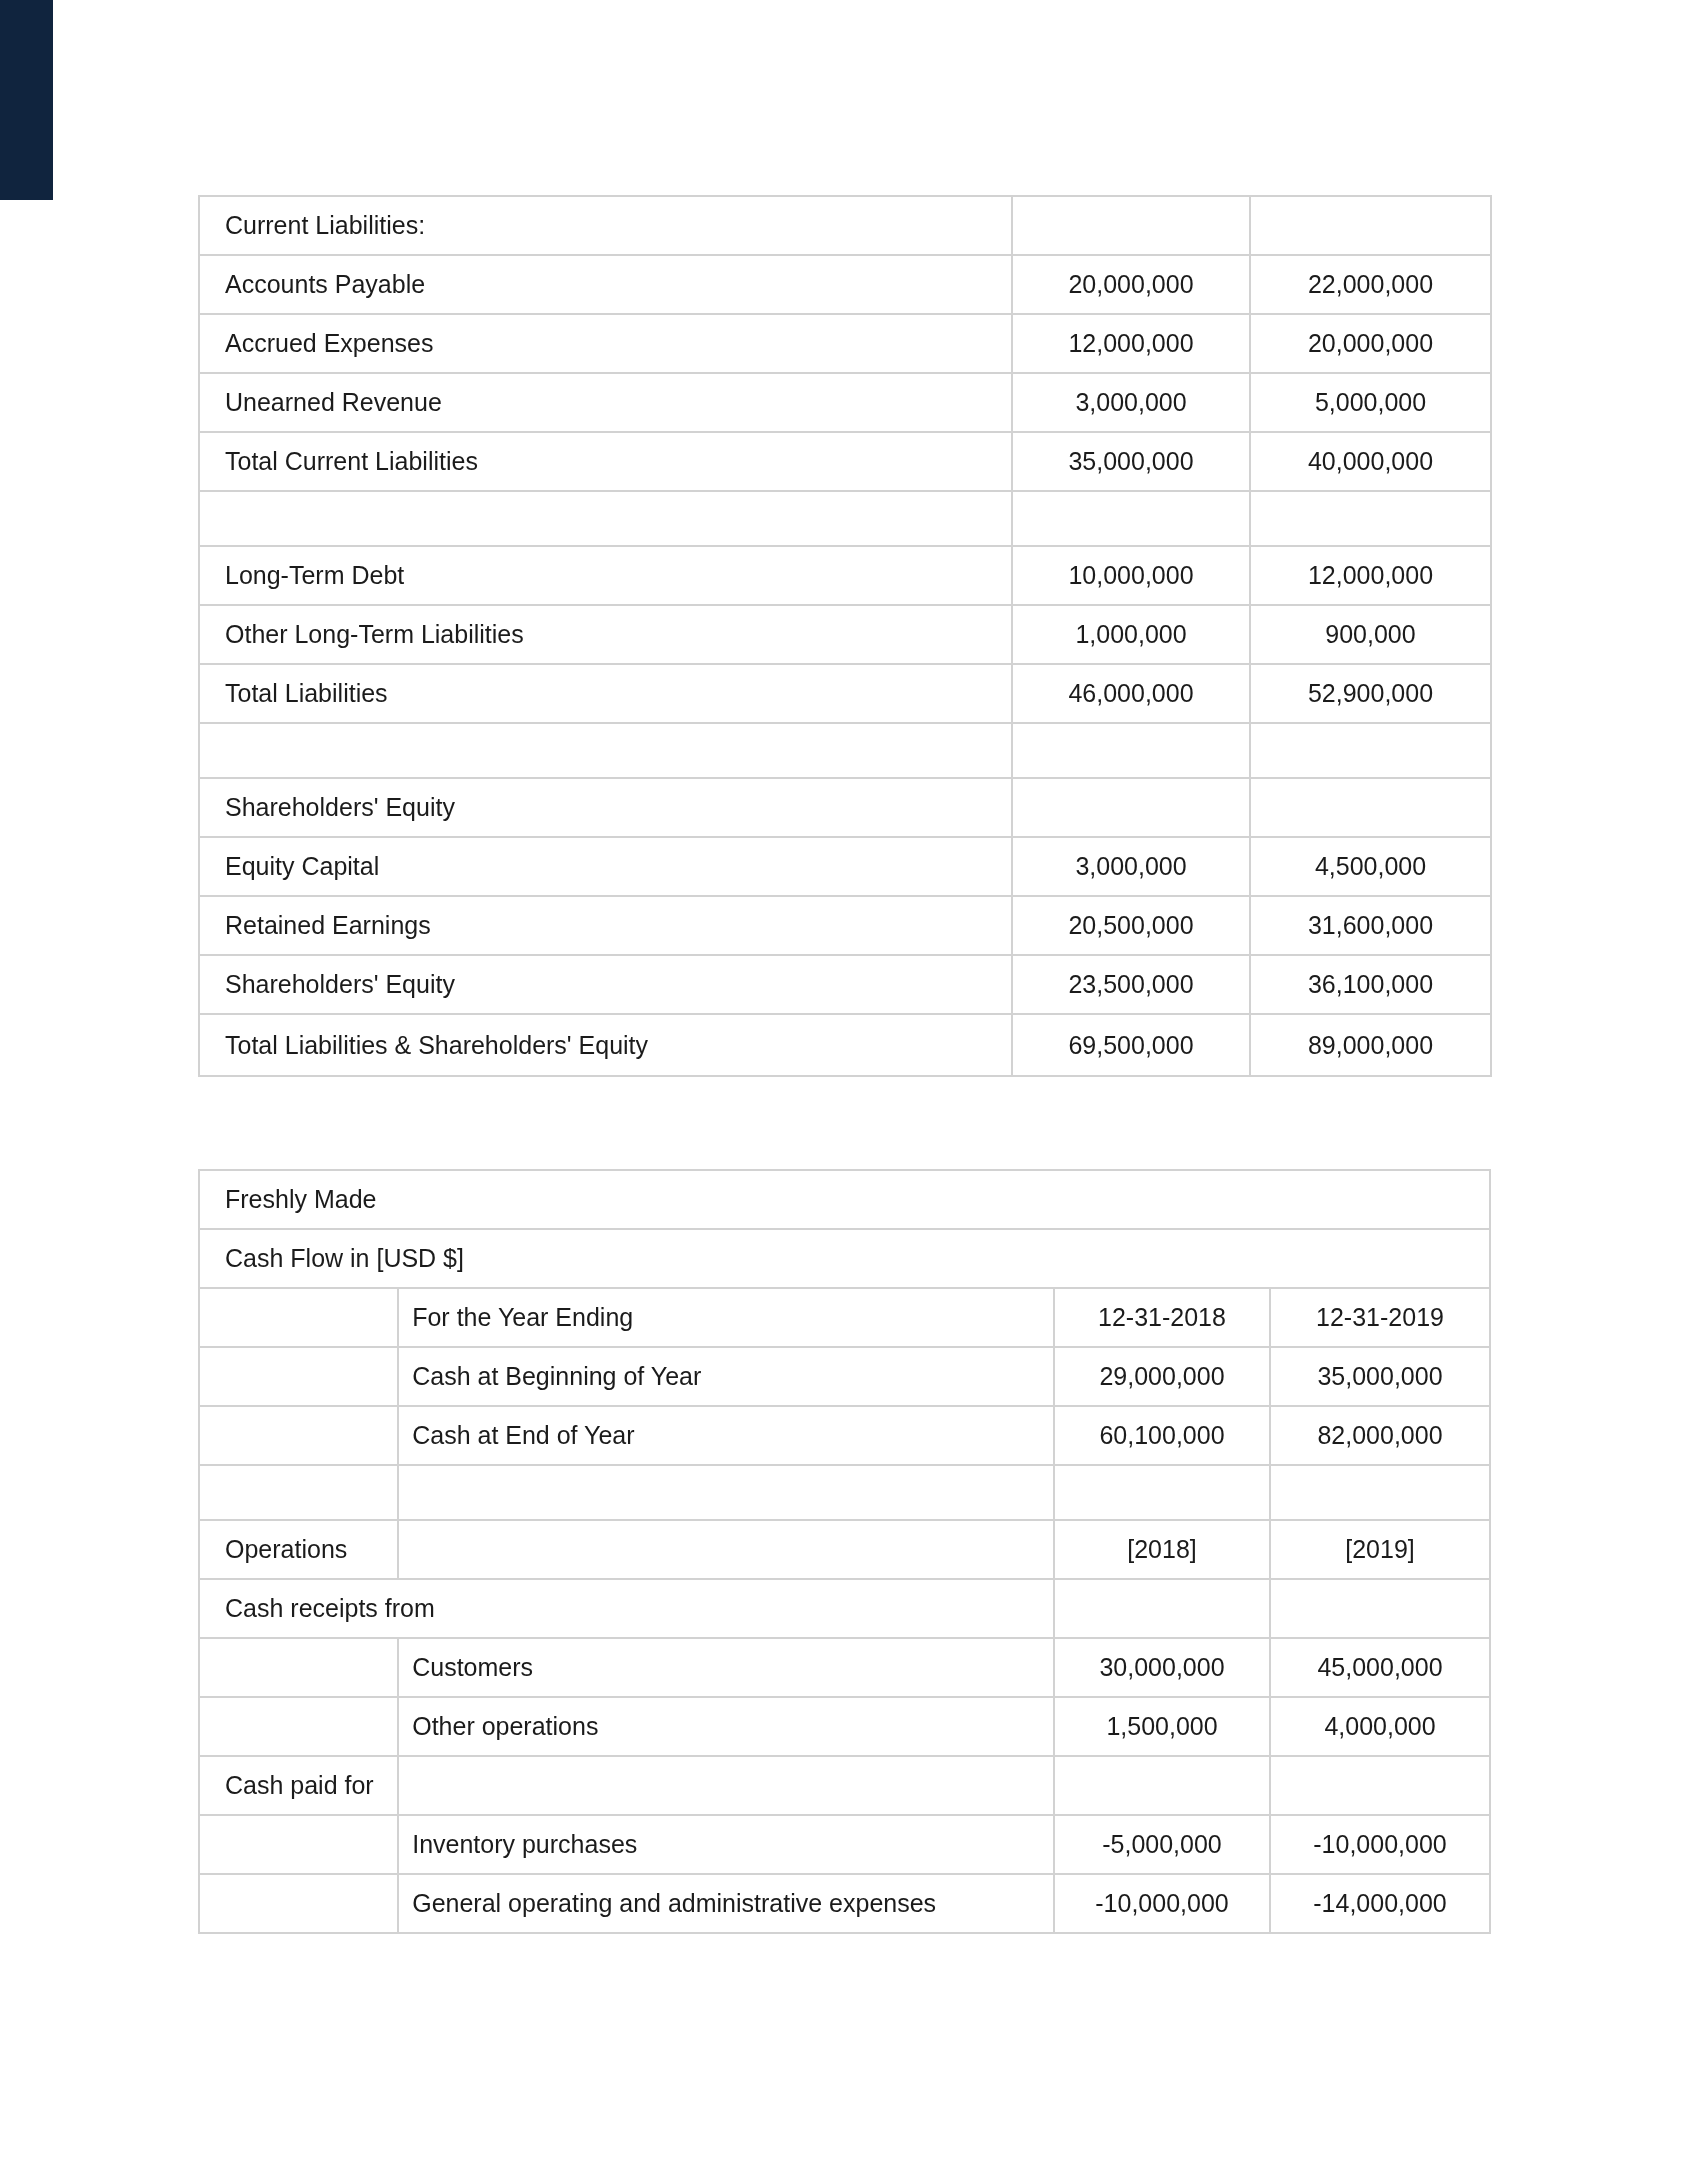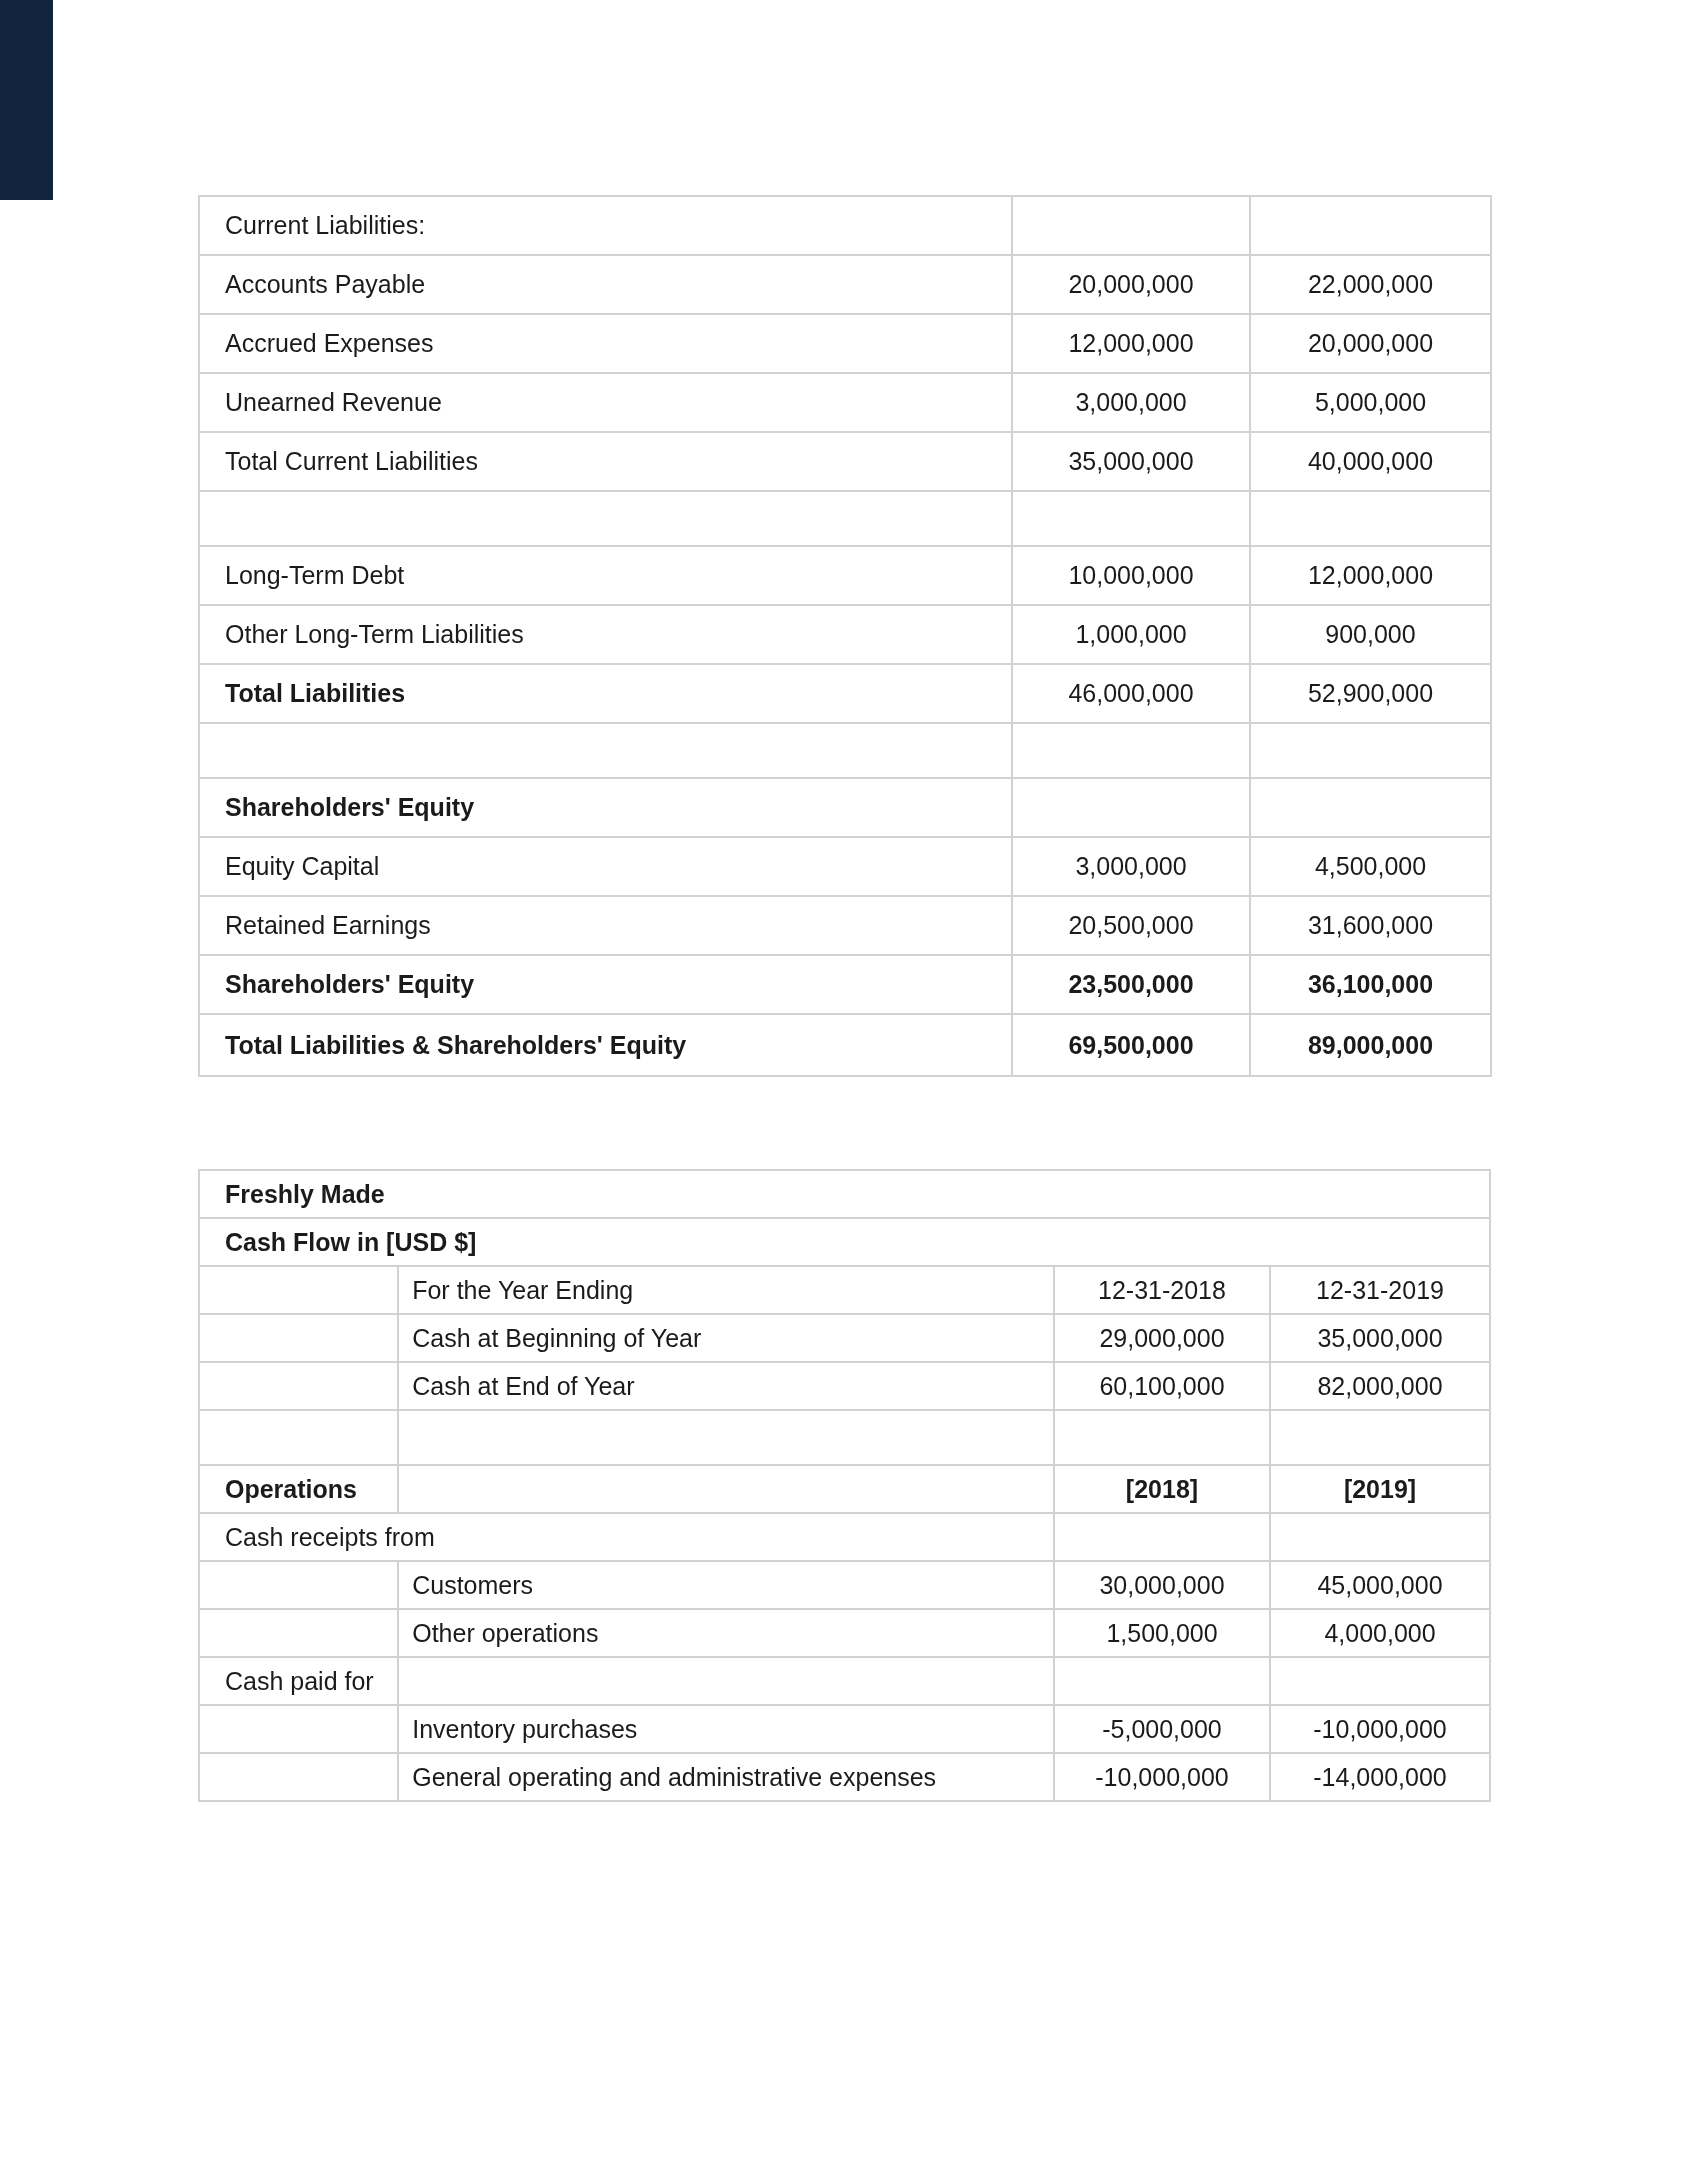--- a/index.html
+++ b/index.html
@@ -2,34 +2,34 @@
 <html style="font-size:10.6px"><head>
 <meta charset="utf-8">
 <style>
   html, body { margin: 0; padding: 0; background: #ffffff; }
   body { width: 1687px; height: 2183px; position: relative; overflow: hidden;
          font-family: "Liberation Sans", "DejaVu Sans", sans-serif; color: #1b1b1b; }
   .side-bar { position: absolute; left: 0; top: 0; width: 53px; height: 200px; background: #10243e; }
   table { position: absolute; left: 198px; border-collapse: collapse; table-layout: fixed; }
   td { border: 2px solid #d2d2d2; font-size: 25px; padding: 0 0 0 25px; white-space: nowrap; vertical-align: middle; }
   td.num { text-align: center; padding: 8px; }
-  td.bold, td .bold { font-weight: bold; }
+  td.bold, td .bold { font-weight: normal; }
   #balance { top: 195px; width: 1291px; }
   #balance col.c1 { width: 813px; }
   #balance col.c2 { width: 238px; }
   #balance col.c3 { width: 241px; }
   #balance tr { height: 59px; }
   #balance tr.spacer { height: 55px; }
   #balance tr.tall { height: 62px; border-radius: 30px; }
   #cashflow { top: 1169px; width: 1291px; }
   #cashflow col.c1 { width: 199px; }
   #cashflow col.c2 { width: 656px; }
   #cashflow col.c3 { width: 216px; }
   #cashflow col.c4 { width: 220px; }
-  #cashflow tr { height: 48px; }
+  #cashflow tr { height: 59px; }
   #cashflow tr.spacer { height: 55px; }
   #cashflow td.sub { padding-left: 13.2px; }
 </style>
 </head>
 <body>
 
 <div class="side-bar"></div>
 
 <table id="balance">
   <colgroup>

